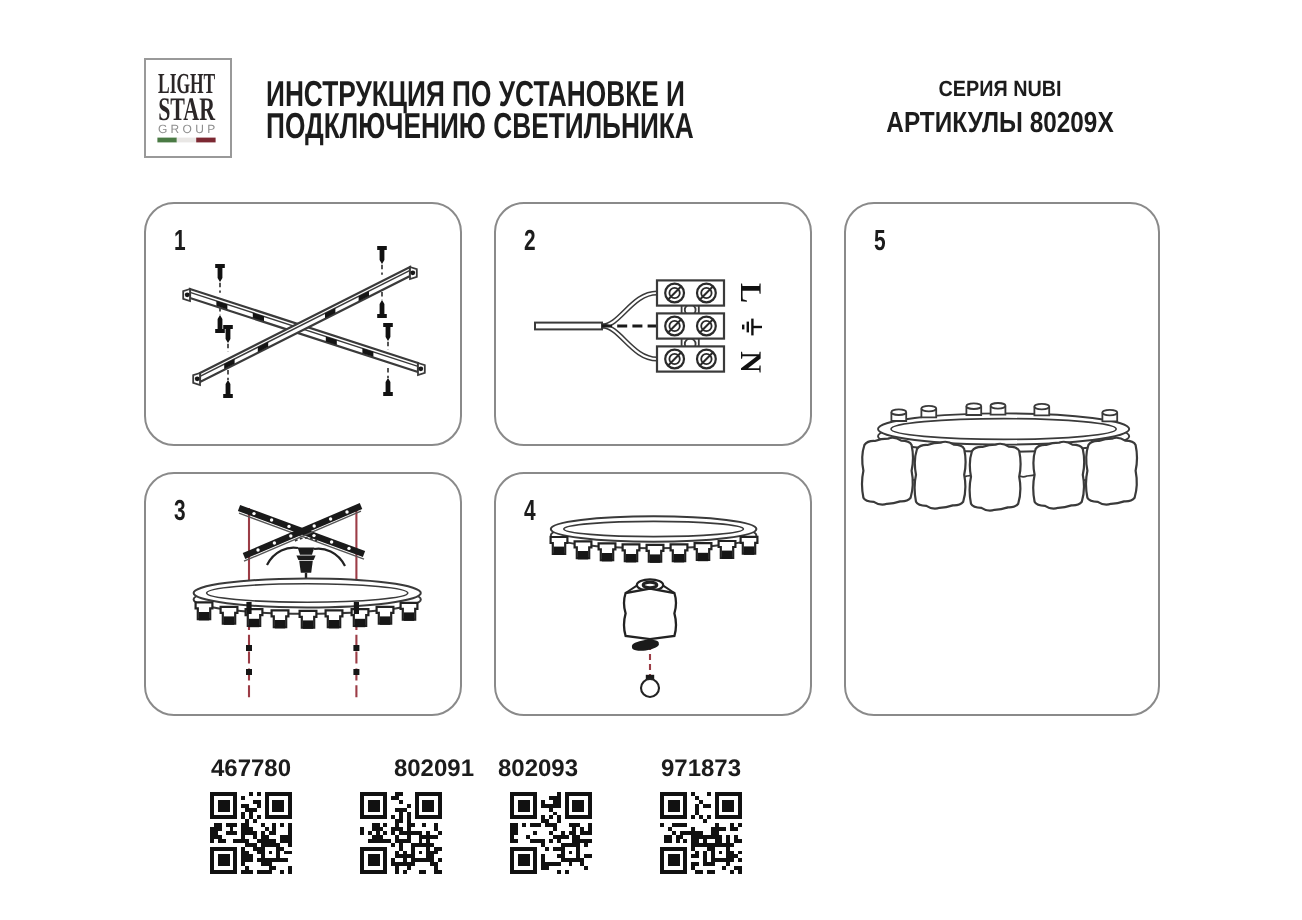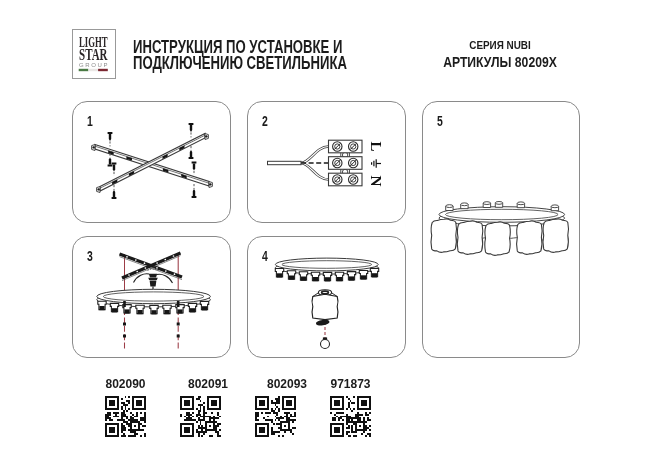--- a/index.html
+++ b/index.html
@@ -236,23 +236,23 @@
       <path d="M128.2 104.3v4.4h7.4v-4.4" fill="#fff" stroke="#3a3a3a" stroke-width="0.9"></path>
       <ellipse cx="131.9" cy="104.3" rx="3.7" ry="1.4" fill="#fff" stroke="#3a3a3a" stroke-width="0.9"></ellipse>
       <path d="M9.2 120.5q1.6 -2.2 5.2 -2q3.3 -1.2 6.6 -1.2q3.3 -1.2 6.6 1q4.2 0 5.2 2.2q1.4 6.6 0 12.9q1.4 7.2 -0.5 13.5q-1.6 2 -5.2 1.8q-3.3 1.2 -6.6 1.2q-3.3 1.2 -6.6 -1q-4.2 0 -5.2 -2q-1.4 -7.2 0 -13.5q-1.4 -7.2 0.5 -12.9z" fill="#fff" stroke="#3a3a3a" stroke-width="1.1"></path>
       <path d="M35.5 122.5q1.6 -2.2 5.2 -2q3.3 -1.2 6.6 -1.2q3.3 -1.2 6.6 1q4.2 0 5.2 2.2q1.4 6.6 0 12.9q1.4 7.2 -0.5 13.5q-1.6 2 -5.2 1.8q-3.3 1.2 -6.6 1.2q-3.3 1.2 -6.6 -1q-4.2 0 -5.2 -2q-1.4 -7.2 0 -13.5q-1.4 -7.2 0.5 -12.9z" fill="#fff" stroke="#3a3a3a" stroke-width="1.1"></path>
       <path d="M63.0 123.5q1.6 -2.2 5.2 -2q3.3 -1.2 6.6 -1.2q3.3 -1.2 6.6 1q4.2 0 5.2 2.2q1.4 6.6 0 12.9q1.4 7.2 -0.5 13.5q-1.6 2 -5.2 1.8q-3.3 1.2 -6.6 1.2q-3.3 1.2 -6.6 -1q-4.2 0 -5.2 -2q-1.4 -7.2 0 -13.5q-1.4 -7.2 0.5 -12.9z" fill="#fff" stroke="#3a3a3a" stroke-width="1.1"></path>
       <path d="M94.8 122.5q1.6 -2.2 5.2 -2q3.3 -1.2 6.6 -1.2q3.3 -1.2 6.6 1q4.2 0 5.2 2.2q1.4 6.6 0 12.9q1.4 7.2 -0.5 13.5q-1.6 2 -5.2 1.8q-3.3 1.2 -6.6 1.2q-3.3 1.2 -6.6 -1q-4.2 0 -5.2 -2q-1.4 -7.2 0 -13.5q-1.4 -7.2 0.5 -12.9z" fill="#fff" stroke="#3a3a3a" stroke-width="1.1"></path>
       <path d="M121.2 120.5q1.6 -2.2 5.2 -2q3.3 -1.2 6.6 -1.2q3.3 -1.2 6.6 1q4.2 0 5.2 2.2q1.4 6.6 0 12.9q1.4 7.2 -0.5 13.5q-1.6 2 -5.2 1.8q-3.3 1.2 -6.6 1.2q-3.3 1.2 -6.6 -1q-4.2 0 -5.2 -2q-1.4 -7.2 0 -13.5q-1.4 -7.2 0.5 -12.9z" fill="#fff" stroke="#3a3a3a" stroke-width="1.1"></path>
     </svg>
   </div>
 
-<div class="art" style="left:85.5px;top:377px;">802090</div>
-<div class="art" style="left:168px;top:377px;">802091</div>
-<div class="art" style="left:247px;top:377px;">802093</div>
+<div class="art" style="left:85.5px;top:377px;">467780</div>
+<div class="art" style="left:157px;top:377px;text-align:right;">802091</div>
+<div class="art" style="left:229px;top:377px;">802093</div>
 <div class="art" style="left:310.5px;top:377px;">971873</div>
 <div class="qr" style="left:105px;top:396px;"><svg width="41" height="41" viewBox="0 0 21 21" shape-rendering="crispEdges">
       <path d="M0 0h7v1h-7zM10 0h1v1h-1zM12 0h1v1h-1zM14 0h7v1h-7zM0 1h1v1h-1zM6 1h1v1h-1zM8 1h1v1h-1zM14 1h1v1h-1zM20 1h1v1h-1zM0 2h1v1h-1zM2 2h3v1h-3zM6 2h1v1h-1zM11 2h2v1h-2zM14 2h1v1h-1zM16 2h3v1h-3zM20 2h1v1h-1zM0 3h1v1h-1zM2 3h3v1h-3zM6 3h1v1h-1zM8 3h2v1h-2zM12 3h1v1h-1zM14 3h1v1h-1zM16 3h3v1h-3zM20 3h1v1h-1zM0 4h1v1h-1zM2 4h3v1h-3zM6 4h1v1h-1zM9 4h3v1h-3zM14 4h1v1h-1zM16 4h3v1h-3zM20 4h1v1h-1zM0 5h1v1h-1zM6 5h1v1h-1zM8 5h1v1h-1zM10 5h1v1h-1zM14 5h1v1h-1zM20 5h1v1h-1zM0 6h7v1h-7zM8 6h1v1h-1zM10 6h1v1h-1zM12 6h1v1h-1zM14 6h7v1h-7zM9 7h1v1h-1zM11 7h1v1h-1zM1 8h2v1h-2zM4 8h3v1h-3zM8 8h2v1h-2zM13 8h1v1h-1zM16 8h1v1h-1zM18 8h1v1h-1zM20 8h1v1h-1zM0 9h3v1h-3zM5 9h1v1h-1zM8 9h3v1h-3zM14 9h1v1h-1zM16 9h1v1h-1zM20 9h1v1h-1zM0 10h2v1h-2zM4 10h3v1h-3zM8 10h4v1h-4zM13 10h1v1h-1zM15 10h2v1h-2zM20 10h1v1h-1zM0 11h3v1h-3zM8 11h1v1h-1zM11 11h1v1h-1zM13 11h2v1h-2zM18 11h3v1h-3zM0 12h1v1h-1zM2 12h2v1h-2zM6 12h4v1h-4zM12 12h5v1h-5zM18 12h3v1h-3zM9 13h3v1h-3zM13 13h5v1h-5zM20 13h1v1h-1zM0 14h7v1h-7zM8 14h1v1h-1zM11 14h3v1h-3zM17 14h2v1h-2zM0 15h1v1h-1zM6 15h1v1h-1zM8 15h2v1h-2zM12 15h2v1h-2zM15 15h1v1h-1zM17 15h1v1h-1zM19 15h2v1h-2zM0 16h1v1h-1zM2 16h3v1h-3zM6 16h1v1h-1zM8 16h3v1h-3zM13 16h1v1h-1zM17 16h1v1h-1zM0 17h1v1h-1zM2 17h3v1h-3zM6 17h1v1h-1zM8 17h3v1h-3zM12 17h8v1h-8zM0 18h1v1h-1zM2 18h3v1h-3zM6 18h1v1h-1zM8 18h1v1h-1zM13 18h3v1h-3zM0 19h1v1h-1zM6 19h1v1h-1zM9 19h1v1h-1zM15 19h2v1h-2zM20 19h1v1h-1zM0 20h7v1h-7zM8 20h3v1h-3zM12 20h4v1h-4zM18 20h1v1h-1zM20 20h1v1h-1z" fill="#111"></path>
     </svg></div>
 <div class="qr" style="left:180px;top:396px;"><svg width="41" height="41" viewBox="0 0 21 21" shape-rendering="crispEdges">
       <path d="M0 0h7v1h-7zM9 0h2v1h-2zM14 0h7v1h-7zM0 1h1v1h-1zM6 1h1v1h-1zM8 1h2v1h-2zM14 1h1v1h-1zM20 1h1v1h-1zM0 2h1v1h-1zM2 2h3v1h-3zM6 2h1v1h-1zM10 2h1v1h-1zM14 2h1v1h-1zM16 2h3v1h-3zM20 2h1v1h-1zM0 3h1v1h-1zM2 3h3v1h-3zM6 3h1v1h-1zM12 3h1v1h-1zM14 3h1v1h-1zM16 3h3v1h-3zM20 3h1v1h-1zM0 4h1v1h-1zM2 4h3v1h-3zM6 4h1v1h-1zM9 4h3v1h-3zM14 4h1v1h-1zM16 4h3v1h-3zM20 4h1v1h-1zM0 5h1v1h-1zM6 5h1v1h-1zM10 5h1v1h-1zM12 5h1v1h-1zM14 5h1v1h-1zM20 5h1v1h-1zM0 6h7v1h-7zM8 6h1v1h-1zM10 6h1v1h-1zM12 6h1v1h-1zM14 6h7v1h-7zM9 7h2v1h-2zM12 7h1v1h-1zM3 8h2v1h-2zM6 8h1v1h-1zM9 8h1v1h-1zM12 8h2v1h-2zM16 8h1v1h-1zM19 8h1v1h-1zM0 9h1v1h-1zM3 9h3v1h-3zM8 9h3v1h-3zM12 9h1v1h-1zM19 9h1v1h-1zM0 10h1v1h-1zM2 10h1v1h-1zM4 10h1v1h-1zM6 10h1v1h-1zM8 10h1v1h-1zM10 10h6v1h-6zM17 10h1v1h-1zM20 10h1v1h-1zM3 11h3v1h-3zM9 11h1v1h-1zM12 11h1v1h-1zM15 11h5v1h-5zM2 12h6v1h-6zM9 12h4v1h-4zM15 12h1v1h-1zM17 12h1v1h-1zM8 13h1v1h-1zM10 13h1v1h-1zM13 13h6v1h-6zM0 14h7v1h-7zM10 14h1v1h-1zM13 14h1v1h-1zM17 14h1v1h-1zM19 14h2v1h-2zM0 15h1v1h-1zM6 15h1v1h-1zM9 15h1v1h-1zM11 15h1v1h-1zM13 15h1v1h-1zM15 15h1v1h-1zM17 15h3v1h-3zM0 16h1v1h-1zM2 16h3v1h-3zM6 16h1v1h-1zM9 16h5v1h-5zM17 16h2v1h-2zM0 17h1v1h-1zM2 17h3v1h-3zM6 17h1v1h-1zM8 17h1v1h-1zM11 17h1v1h-1zM13 17h6v1h-6zM20 17h1v1h-1zM0 18h1v1h-1zM2 18h3v1h-3zM6 18h1v1h-1zM8 18h6v1h-6zM18 18h2v1h-2zM0 19h1v1h-1zM6 19h1v1h-1zM9 19h1v1h-1zM12 19h1v1h-1zM19 19h1v1h-1zM0 20h7v1h-7zM9 20h1v1h-1zM11 20h1v1h-1zM15 20h2v1h-2zM19 20h2v1h-2z" fill="#111"></path>
     </svg></div>
 <div class="qr" style="left:255px;top:396px;"><svg width="41" height="41" viewBox="0 0 21 21" shape-rendering="crispEdges">
       <path d="M0 0h7v1h-7zM12 0h1v1h-1zM14 0h7v1h-7zM0 1h1v1h-1zM6 1h1v1h-1zM10 1h3v1h-3zM14 1h1v1h-1zM20 1h1v1h-1zM0 2h1v1h-1zM2 2h3v1h-3zM6 2h1v1h-1zM8 2h1v1h-1zM11 2h2v1h-2zM14 2h1v1h-1zM16 2h3v1h-3zM20 2h1v1h-1zM0 3h1v1h-1zM2 3h3v1h-3zM6 3h1v1h-1zM8 3h5v1h-5zM14 3h1v1h-1zM16 3h3v1h-3zM20 3h1v1h-1zM0 4h1v1h-1zM2 4h3v1h-3zM6 4h1v1h-1zM10 4h1v1h-1zM14 4h1v1h-1zM16 4h3v1h-3zM20 4h1v1h-1zM0 5h1v1h-1zM6 5h1v1h-1zM11 5h1v1h-1zM14 5h1v1h-1zM20 5h1v1h-1zM0 6h7v1h-7zM8 6h1v1h-1zM10 6h1v1h-1zM12 6h1v1h-1zM14 6h7v1h-7zM8 7h2v1h-2zM12 7h1v1h-1zM0 8h2v1h-2zM3 8h1v1h-1zM5 8h3v1h-3zM9 8h3v1h-3zM15 8h3v1h-3zM20 8h1v1h-1zM0 9h2v1h-2zM11 9h1v1h-1zM16 9h1v1h-1zM18 9h1v1h-1zM20 9h1v1h-1zM0 10h2v1h-2zM6 10h1v1h-1zM10 10h1v1h-1zM13 10h1v1h-1zM15 10h2v1h-2zM18 10h3v1h-3zM0 11h1v1h-1zM4 11h1v1h-1zM11 11h4v1h-4zM16 11h2v1h-2zM0 12h2v1h-2zM5 12h4v1h-4zM10 12h1v1h-1zM12 12h1v1h-1zM16 12h5v1h-5zM8 13h1v1h-1zM13 13h5v1h-5zM19 13h1v1h-1zM0 14h7v1h-7zM9 14h1v1h-1zM11 14h3v1h-3zM17 14h1v1h-1zM0 15h1v1h-1zM6 15h1v1h-1zM13 15h1v1h-1zM15 15h1v1h-1zM17 15h1v1h-1zM0 16h1v1h-1zM2 16h3v1h-3zM6 16h1v1h-1zM8 16h1v1h-1zM12 16h2v1h-2zM17 16h1v1h-1zM19 16h2v1h-2zM0 17h1v1h-1zM2 17h3v1h-3zM6 17h1v1h-1zM8 17h1v1h-1zM13 17h6v1h-6zM0 18h1v1h-1zM2 18h3v1h-3zM6 18h1v1h-1zM8 18h5v1h-5zM15 18h1v1h-1zM18 18h1v1h-1zM0 19h1v1h-1zM6 19h1v1h-1zM8 19h2v1h-2zM19 19h1v1h-1zM0 20h7v1h-7zM12 20h1v1h-1zM14 20h1v1h-1z" fill="#111"></path>
     </svg></div>

